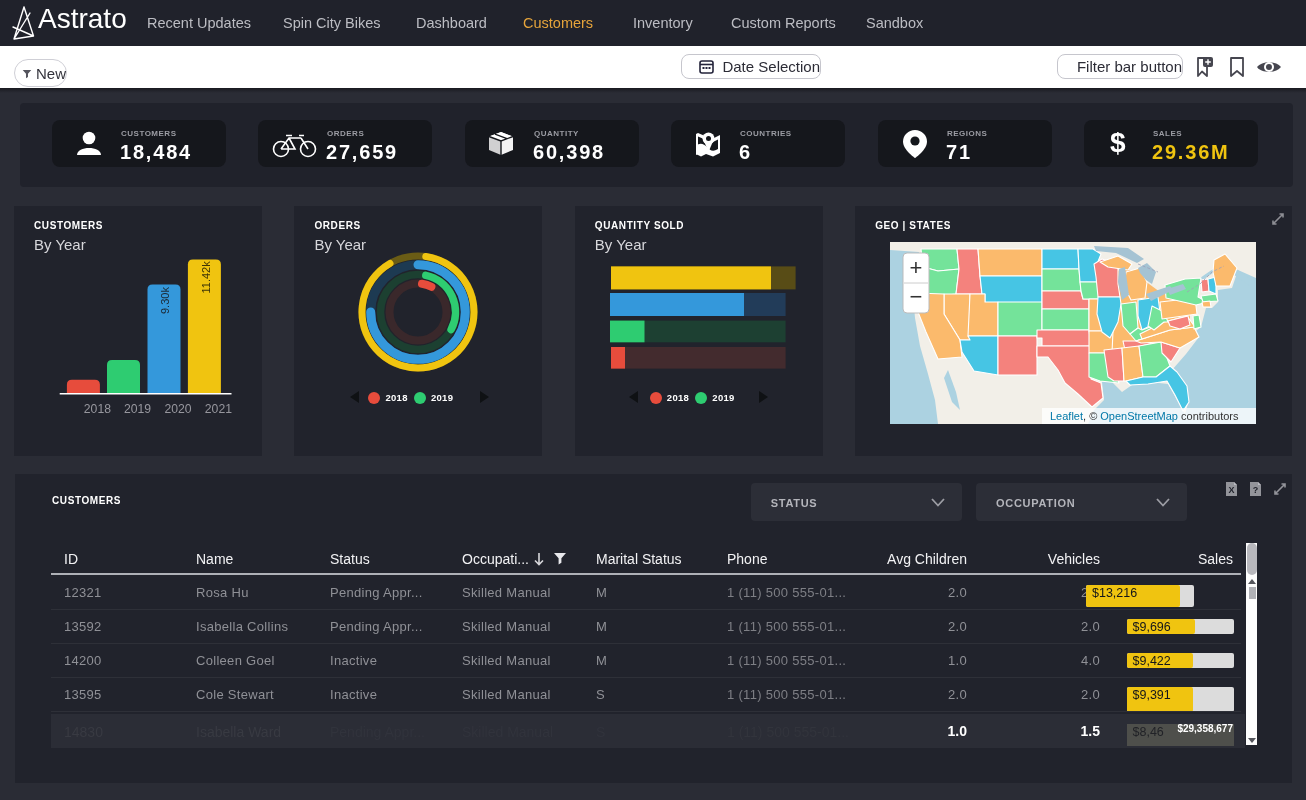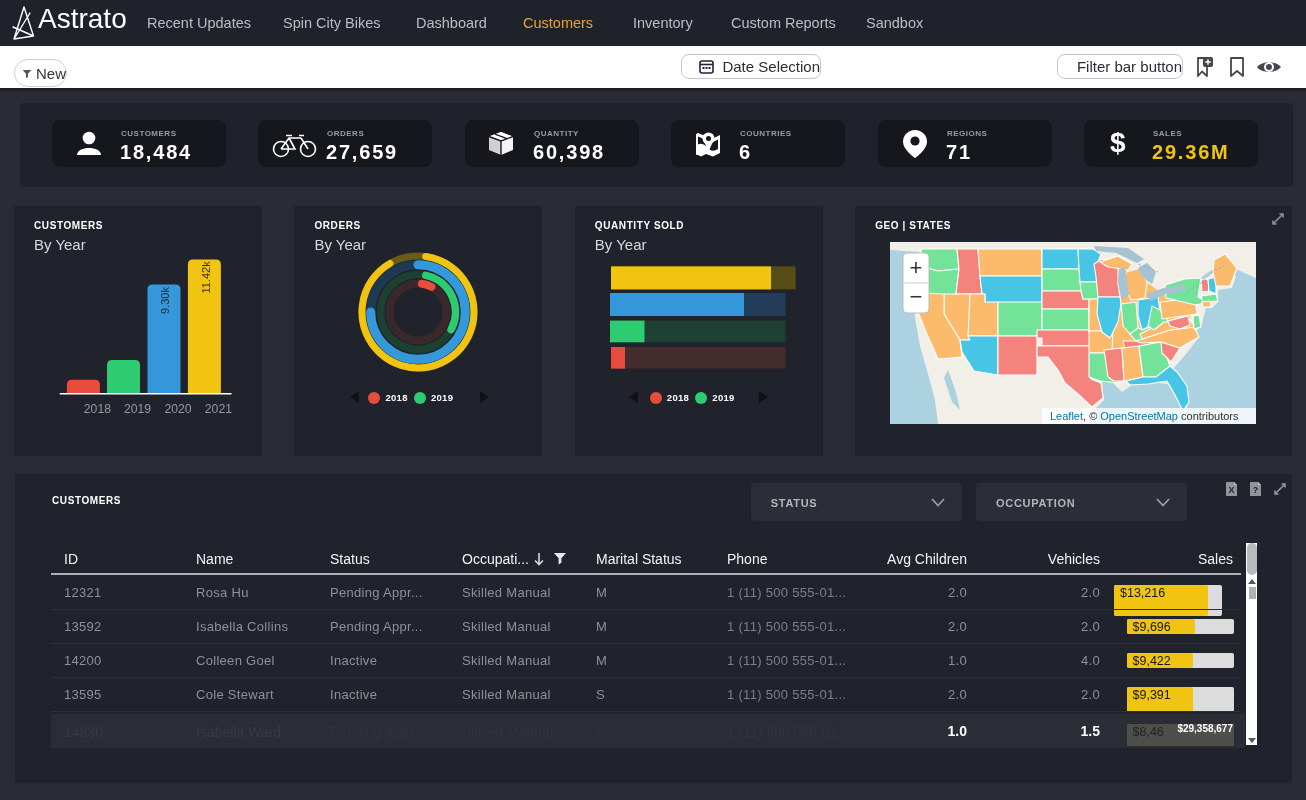--- a/index.html
+++ b/index.html
@@ -388,21 +388,21 @@
 
 <div class="td" style="left:64px;top:687px">13595</div>
 <div class="td" style="left:196px;top:687px">Cole Stewart</div>
 <div class="td" style="left:330px;top:687px">Inactive</div>
 <div class="td" style="left:462px;top:687px">Skilled Manual</div>
 <div class="td" style="left:596px;top:687px">S</div>
 <div class="td" style="left:727px;top:687px;color:#7e7f85">1 (11) 500 555-01...</div>
 <div class="td num" style="left:867px;top:687px;width:100px">2.0</div>
 <div class="td num" style="left:1000px;top:687px;width:100px">2.0</div>
 
-<div class="abs" style="left:1114px;top:585px;width:107.5px;height:31px;background:#dcdcdc;border-radius:2px">
+<div class="abs" style="left:1086px;top:585px;width:107.5px;height:22px;background:#dcdcdc;border-radius:2px">
     <div style="width:87%;height:100%;background:#f0c410;border-radius:2px"></div>
     <span class="abs" style="left:6px;top:1px;font-size:12.5px;color:#14161a">$13,216</span>
   </div>
 <div class="abs" style="left:1126.5px;top:619px;width:107.5px;height:15px;background:#dcdcdc;border-radius:2px">
     <div style="width:64%;height:100%;background:#f0c410;border-radius:2px"></div>
     <span class="abs" style="left:6px;top:1px;font-size:12.5px;color:#14161a">$9,696</span>
   </div>
 <div class="abs" style="left:1126.5px;top:653px;width:107.5px;height:15px;background:#dcdcdc;border-radius:2px">
     <div style="width:62%;height:100%;background:#f0c410;border-radius:2px"></div>
     <span class="abs" style="left:6px;top:1px;font-size:12.5px;color:#14161a">$9,422</span>

